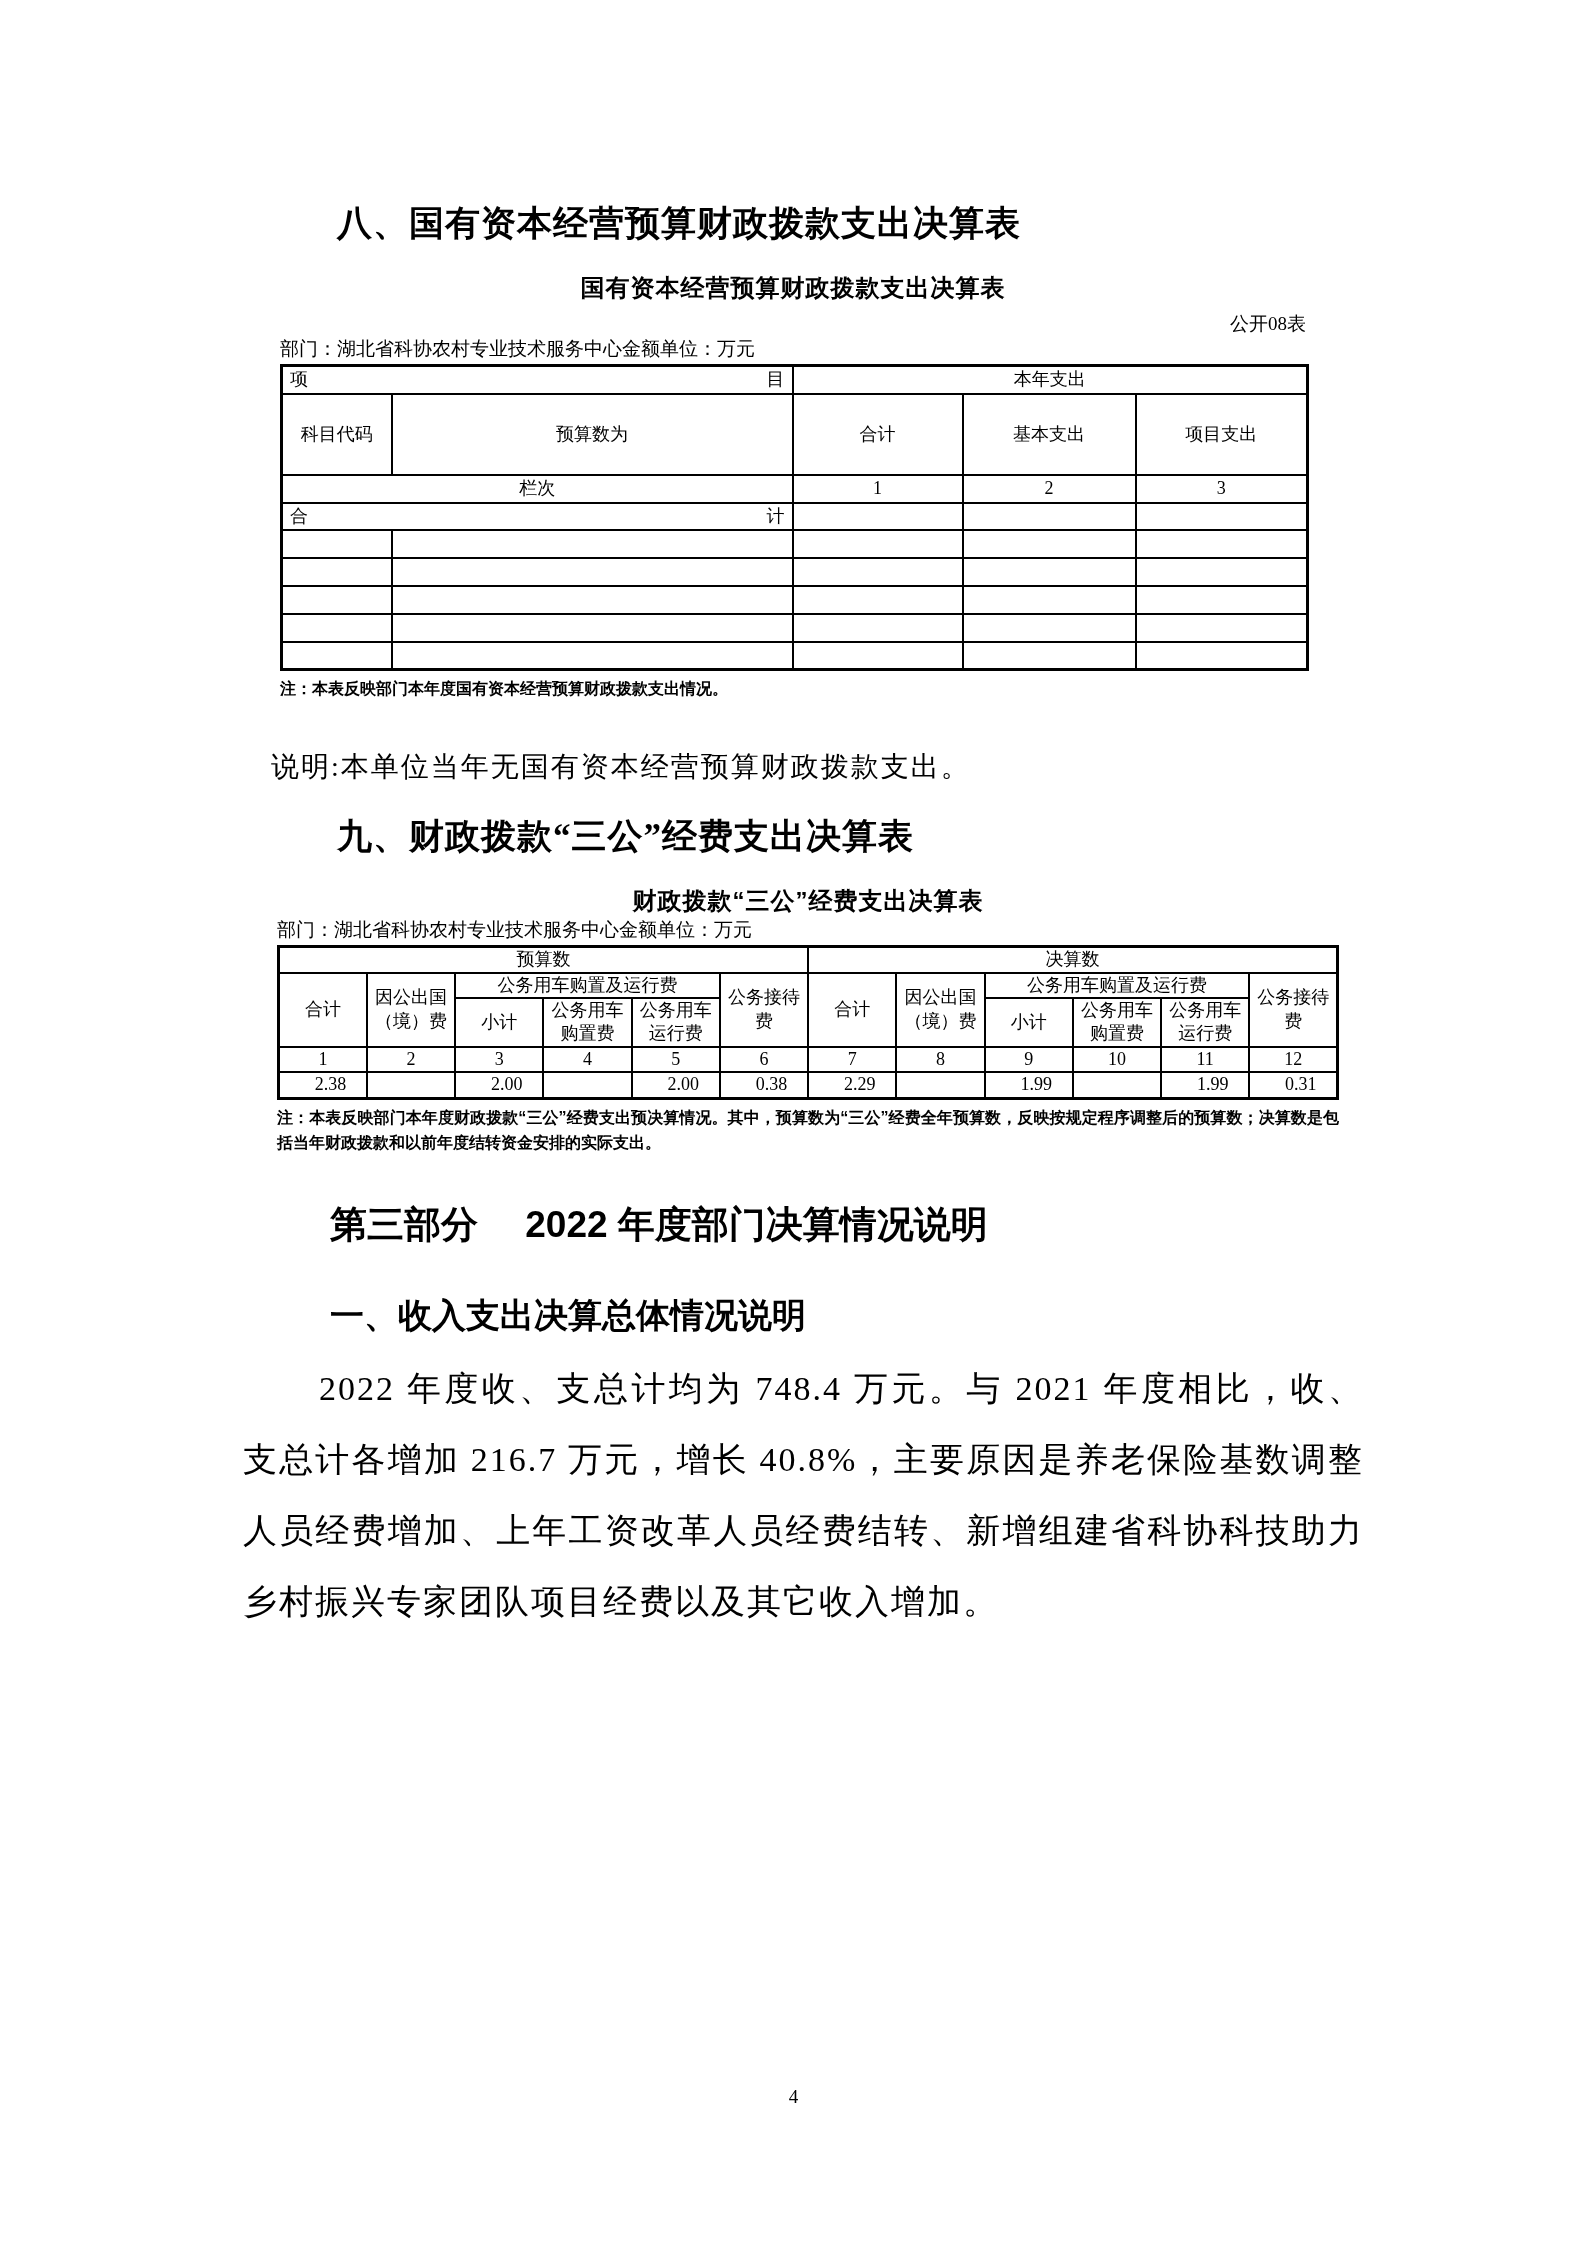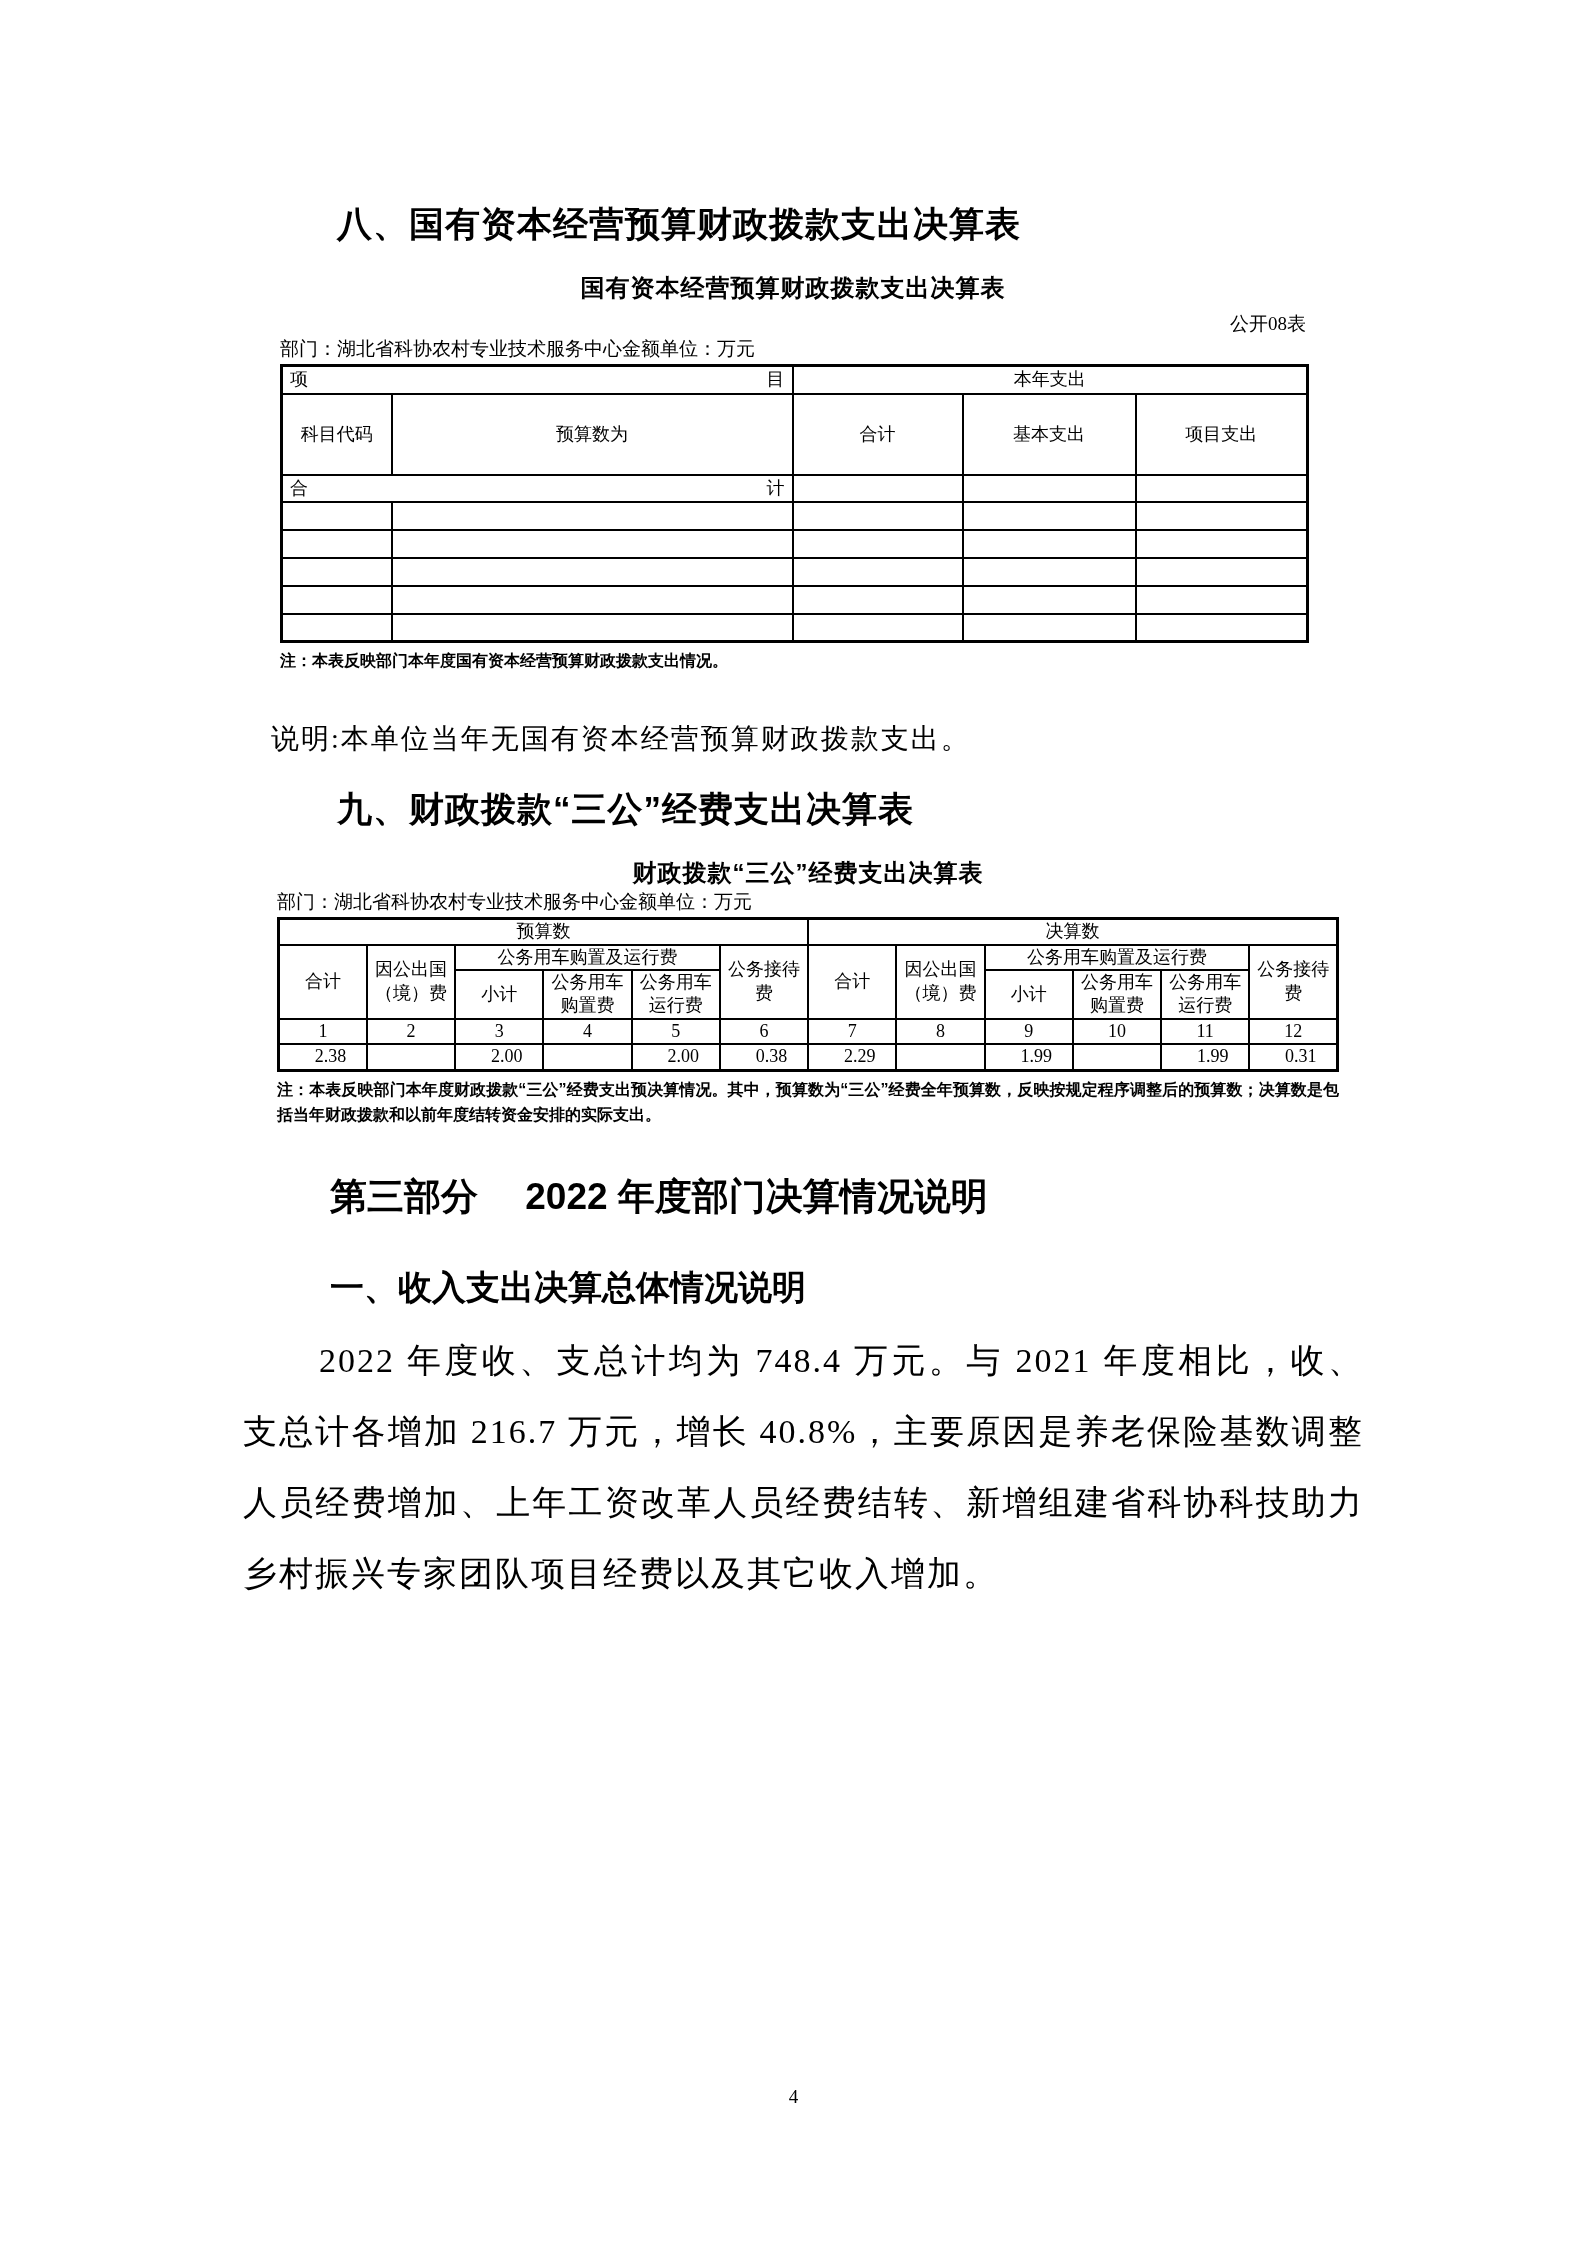--- a/index.html
+++ b/index.html
@@ -1,20 +1,20 @@
 <!DOCTYPE html>
 <html><head>
 <meta charset="utf-8">
 <style>
   html,body{margin:0;padding:0;background:#888;}
   .page{position:relative;width:1587px;height:2245px;background:#ffffff;color:#000;
         font-family:"Liberation Serif",serif;overflow:hidden;margin:0 auto;}
   .content{position:absolute;left:243px;top:0;width:1121px;}
 
-  .h-major{font-family:Liberation Sans, sans-serif;font-weight:bold;font-size:35px;
+  .h-major{font-family:Liberation Serif, serif;font-weight:bold;font-size:35px;
            letter-spacing:1px;margin:0 0 0 94px;line-height:1.25;}
   #h8{margin-top:202px;}
   #h9{margin-top:29px;}
 
   .tblwrap{margin-left:37px;width:1026px;}
   .tblwrap2{margin-left:34px;width:1062px;}
   .tbl-title{font-family:"Liberation Sans",sans-serif;font-weight:bold;font-size:24px;
              text-align:center;margin-top:26px;letter-spacing:1px;}
   .meta-right{text-align:right;font-size:19px;margin-top:9px;line-height:1.2;}
   .meta-row{display:flex;justify-content:flex-start;font-size:19px;margin-top:1px;line-height:1.3;}
@@ -85,20 +85,26 @@
           </td>
           <td colspan="3">本年支出</td>
         </tr>
         <tr class="r-head">
           <td>科目代码</td>
           <td>预算数为</td>
           <td>合计</td>
           <td>基本支出</td>
           <td>项目支出</td>
         </tr>
+        <tr class="r-lanci">
+          <td colspan="2">栏次</td>
+          <td>1</td>
+          <td>2</td>
+          <td>3</td>
+        </tr>
         <tr class="r-total">
           <td colspan="2">
             <div class="spread">
               <span>合</span>
               <span>计</span>
             </div>
           </td>
           <td></td>
           <td></td>
           <td></td>

